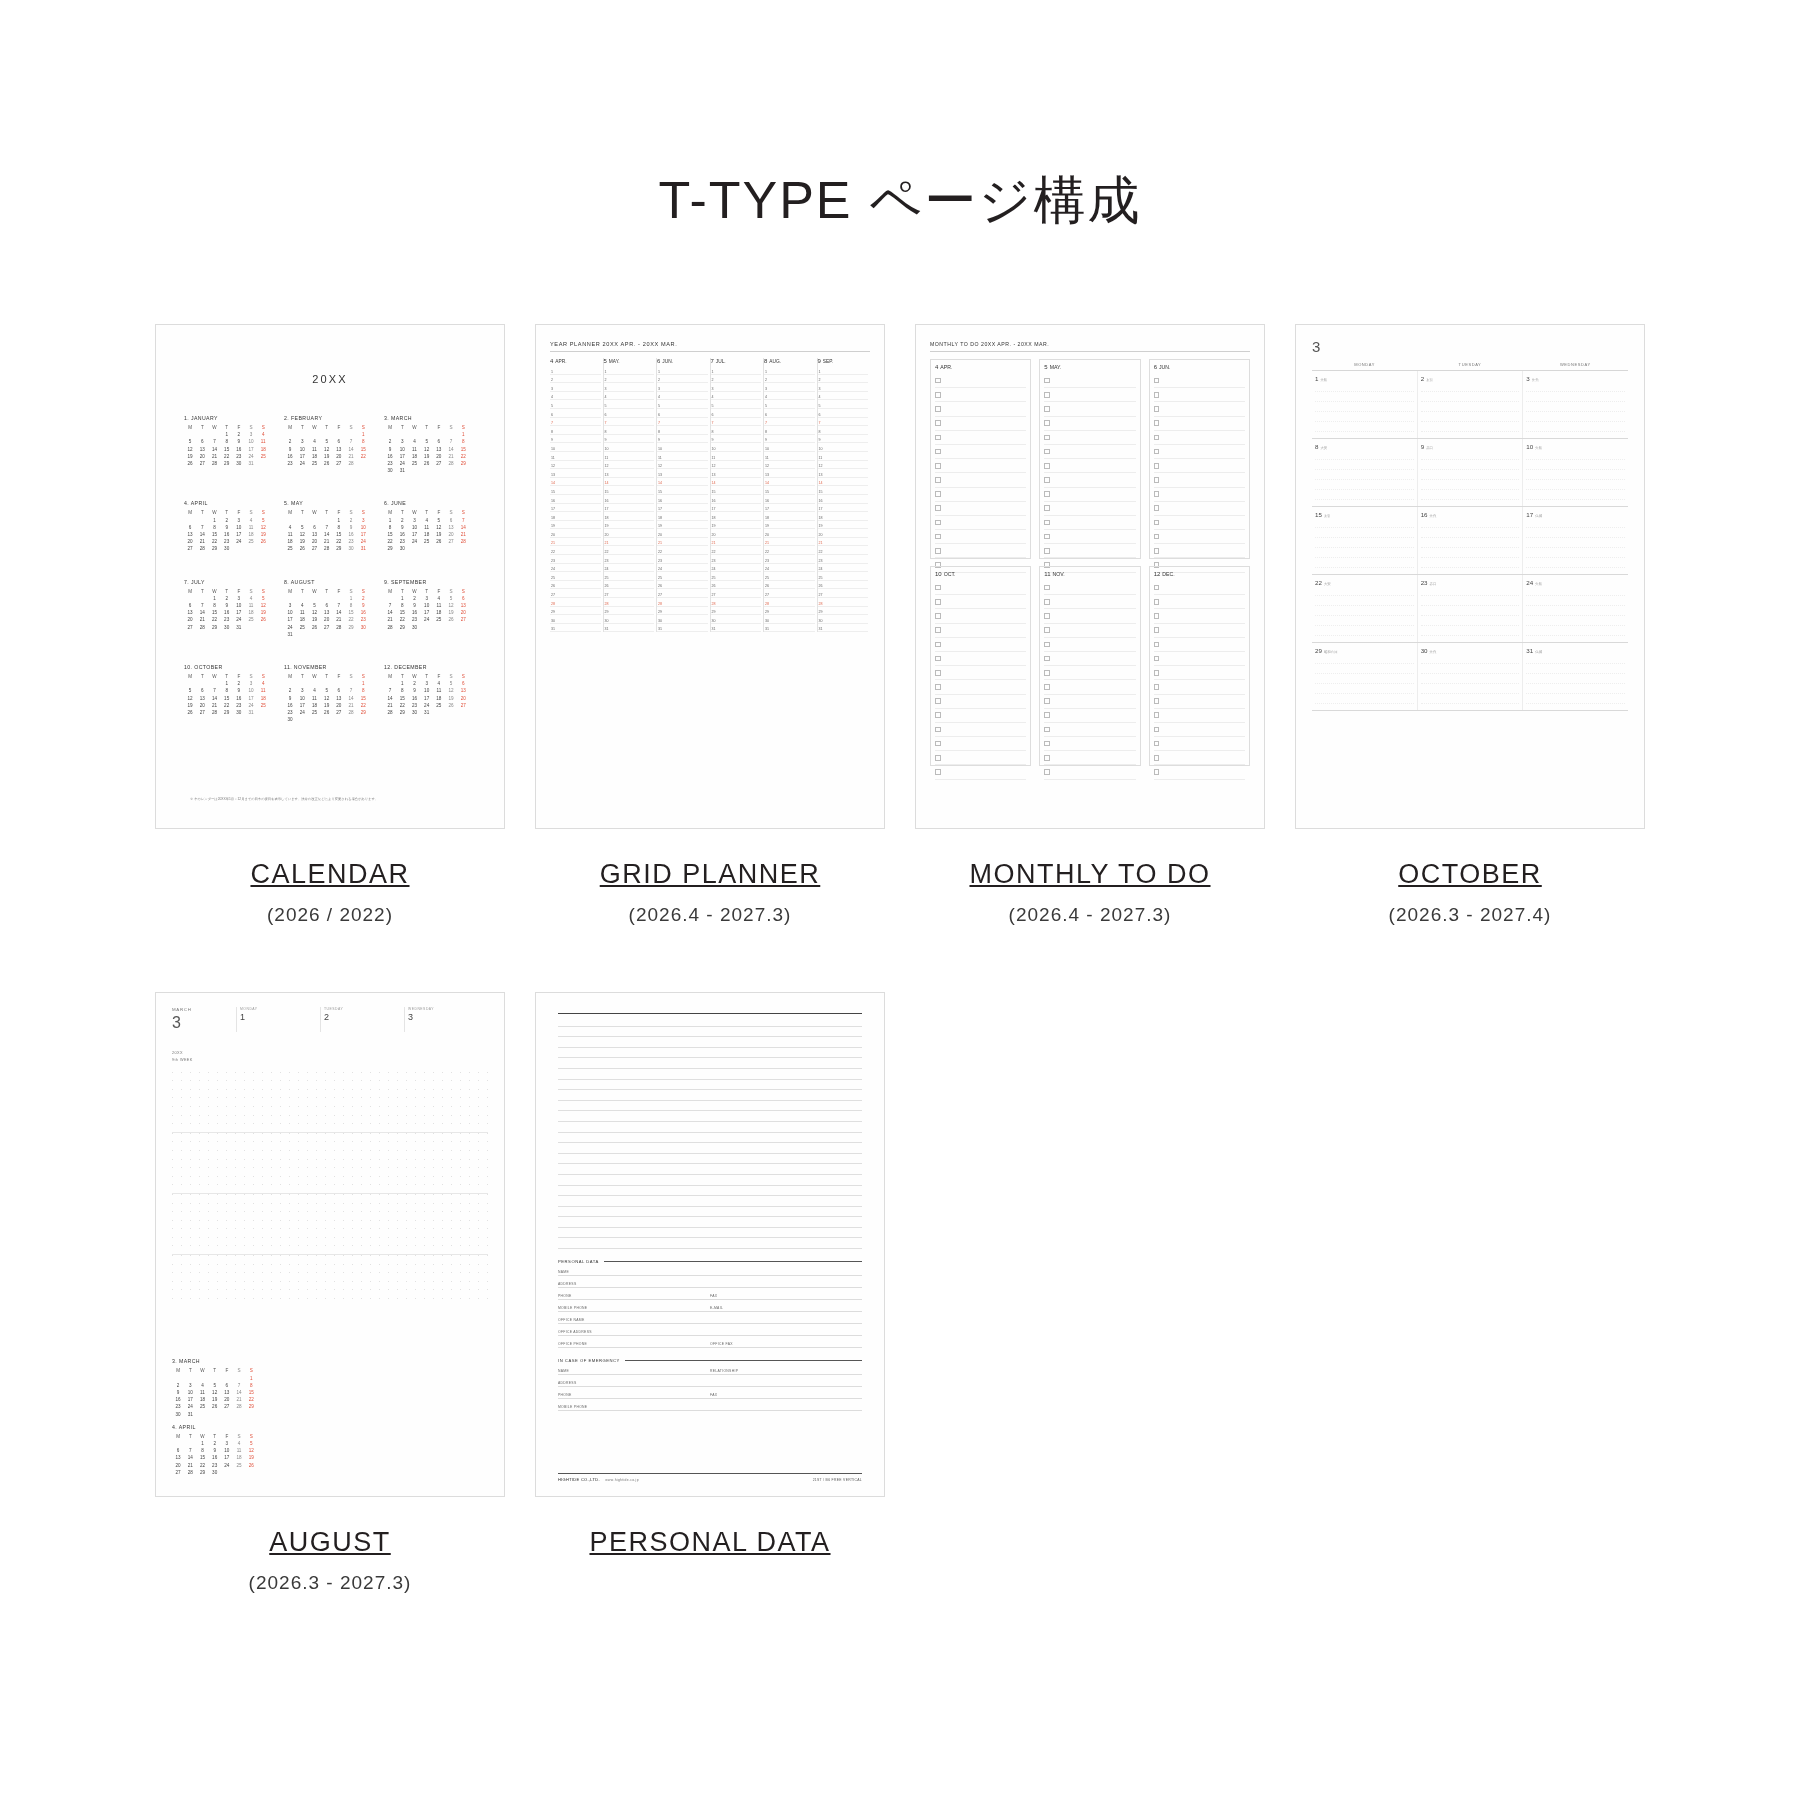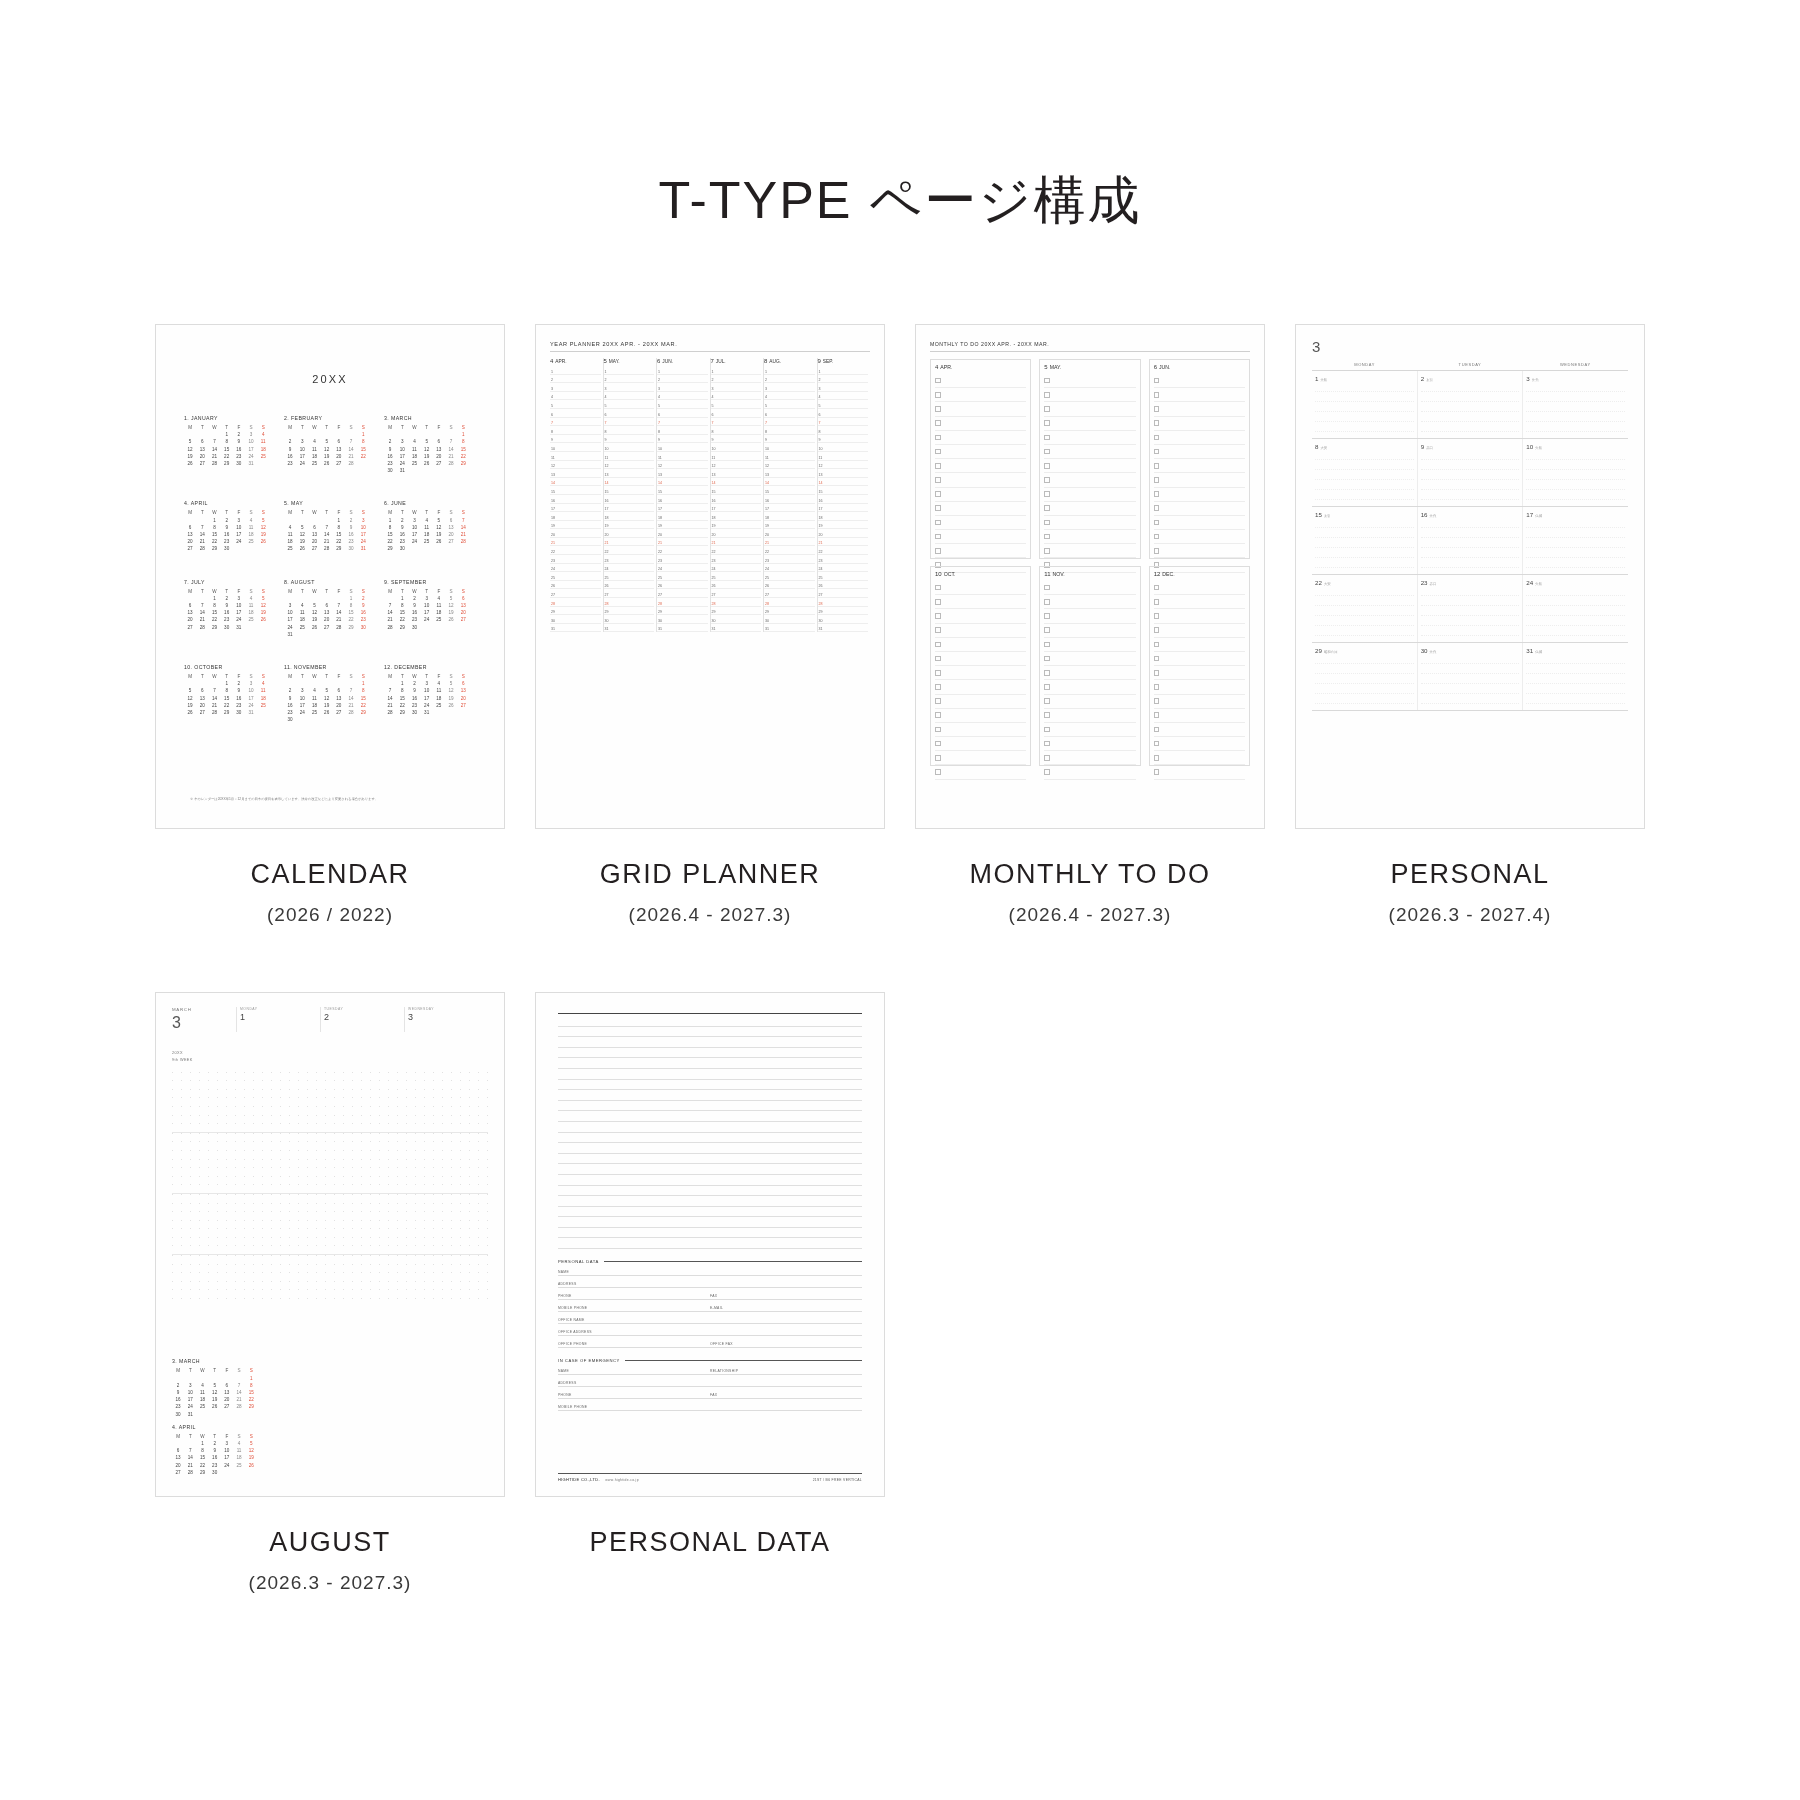--- a/index.html
+++ b/index.html
@@ -51,20 +51,21 @@
     position: relative;
     overflow: hidden;
   }
   .caption {
     margin-top: 30px;
     font-size: 27px;
     letter-spacing: 1.5px;
     color: #231f20;
     text-align: center;
     font-weight: 400;
+    text-decoration: underline;
   }
   .subcaption {
     margin-top: 14px;
     font-size: 19px;
     letter-spacing: 1px;
     color: #3a3a3a;
     text-align: center;
   }
   .row2 {
     margin-top: 66px;
@@ -1557,21 +1558,21 @@
                   <div class="mo-rule"></div>
                   <div class="mo-rule"></div>
                   <div class="mo-rule"></div>
                   <div class="mo-rule"></div>
                   <div class="mo-rule"></div>
                 </div>
               </div>
             </div>
         </div>
       </div>
-      <div class="caption">PERSONAL</div>
+      <div class="caption">OCTOBER</div>
       <div class="subcaption">(2026.3 - 2027.4)</div>
     </div>
 
   </div>
 
   <div class="row row2">
 
     <div class="cell">
       <div class="thumb">
         <div class="wk-inner">

